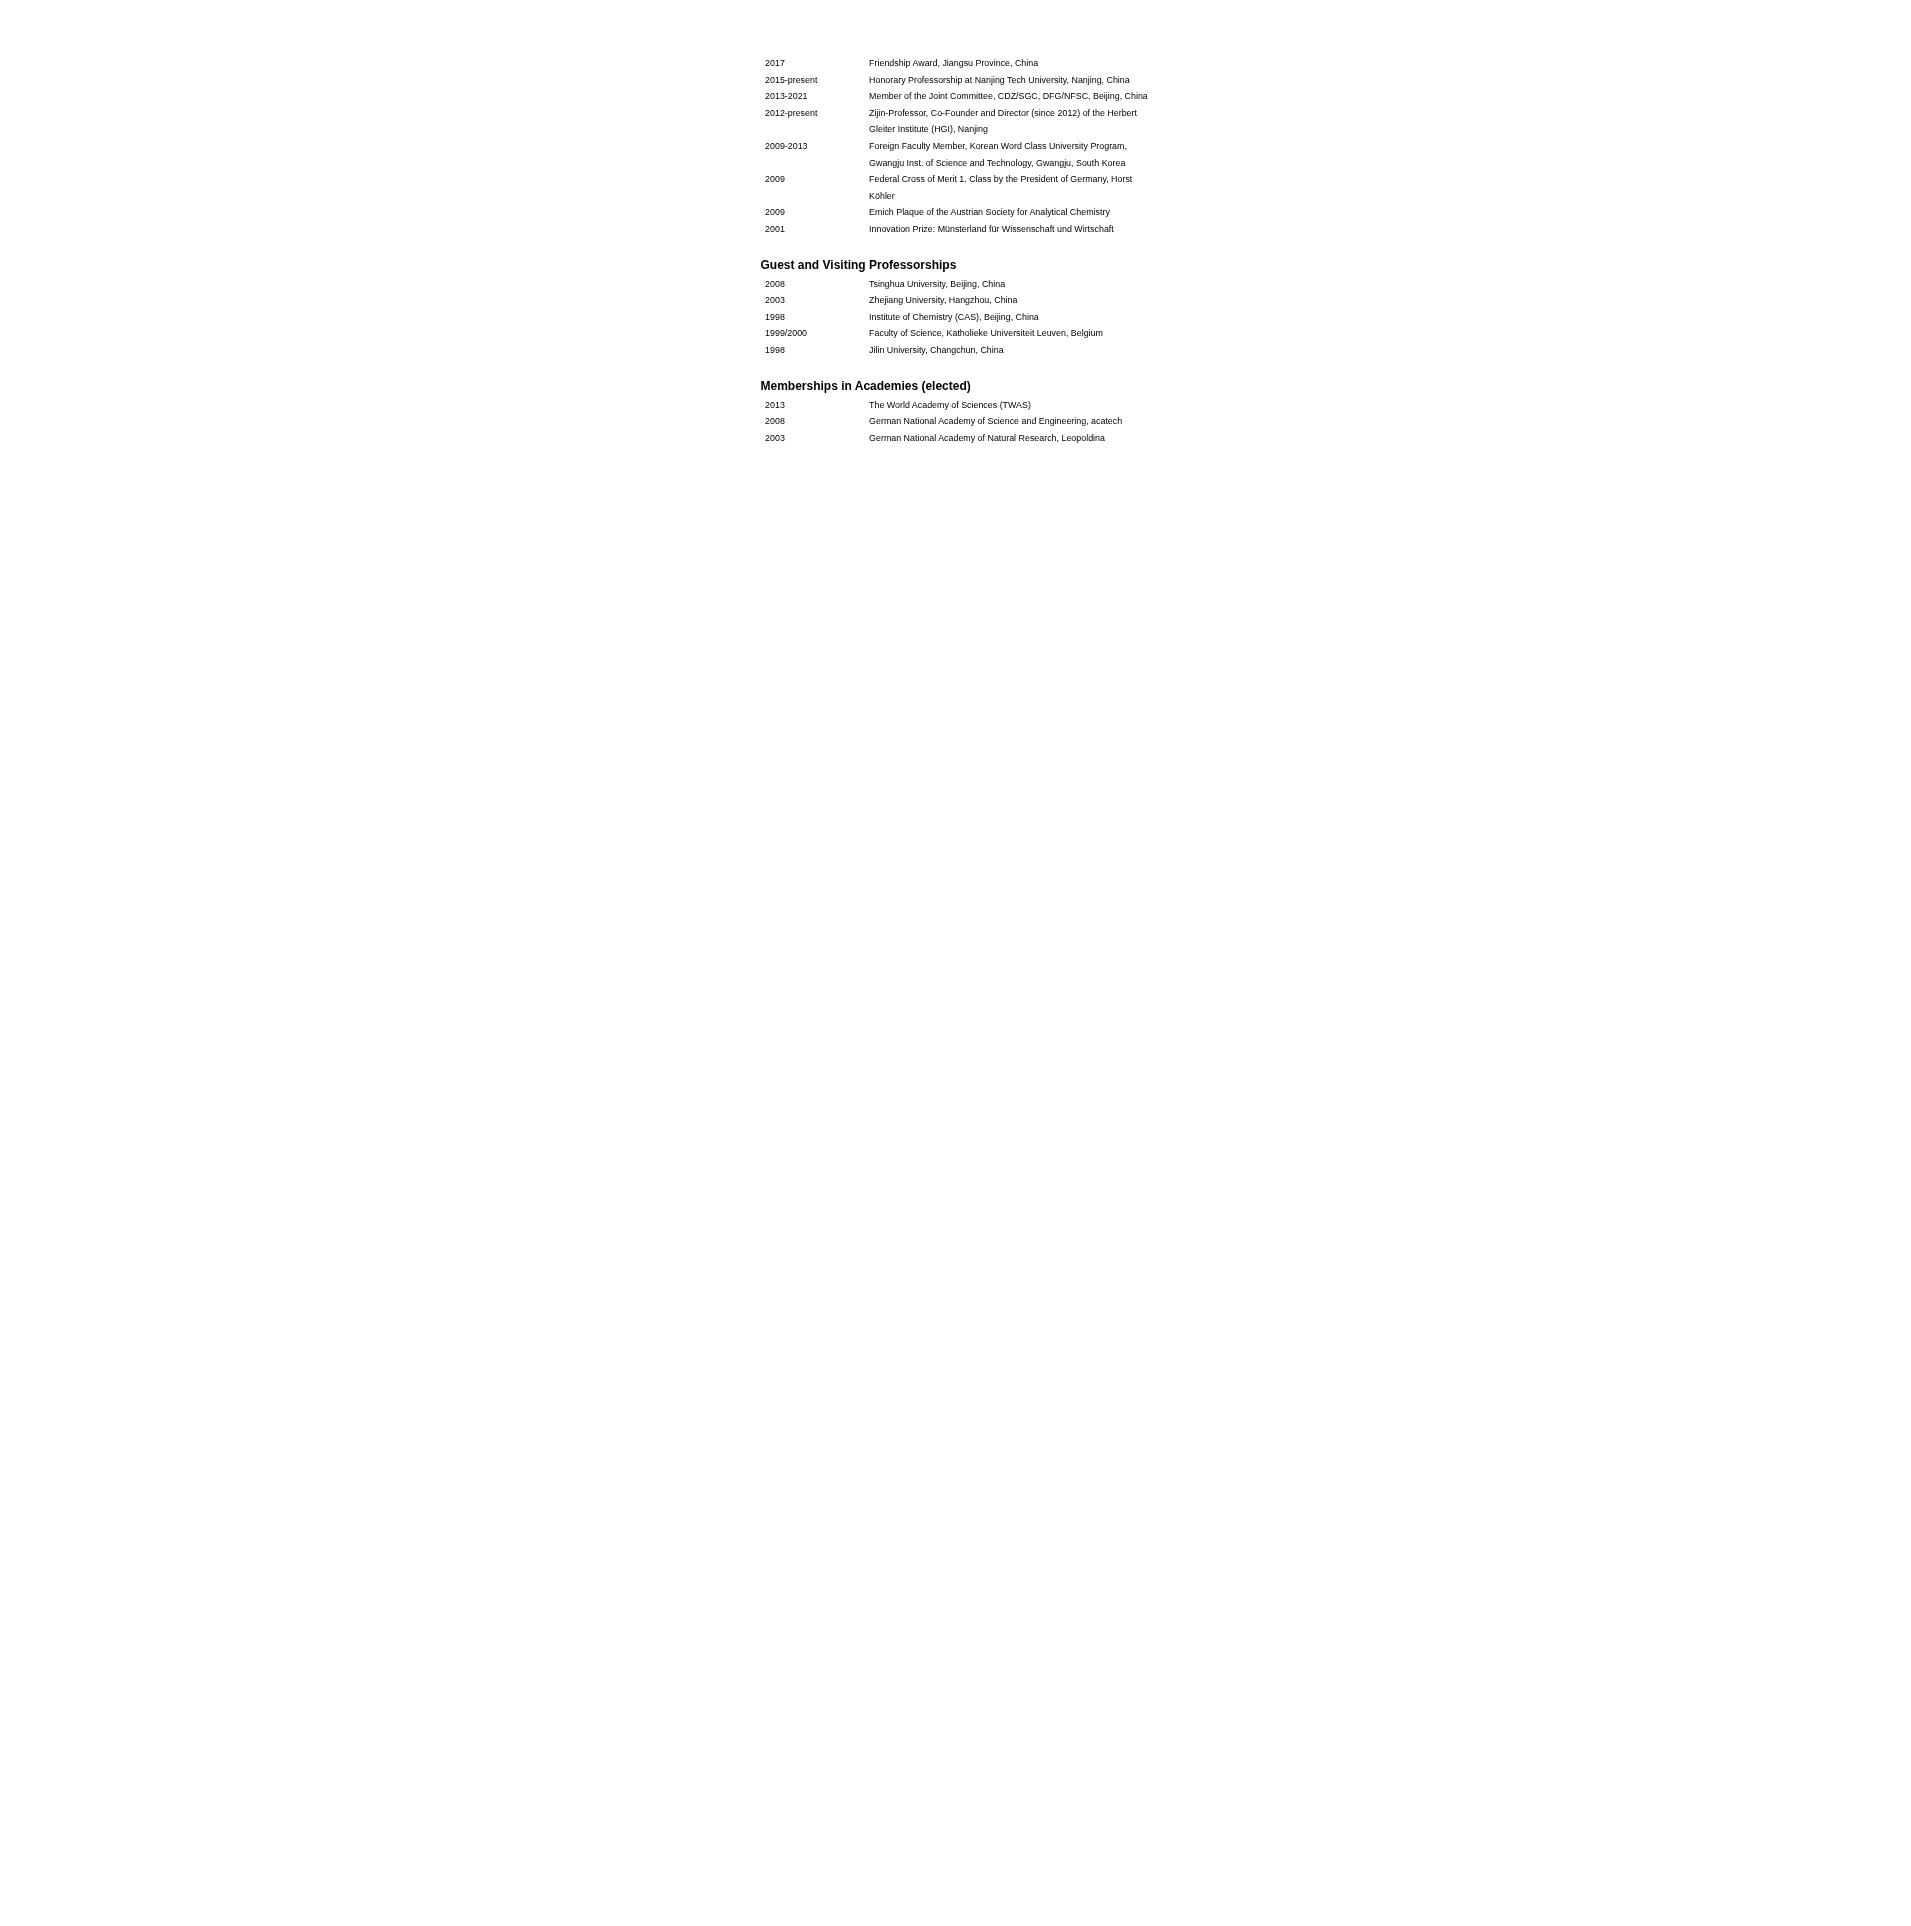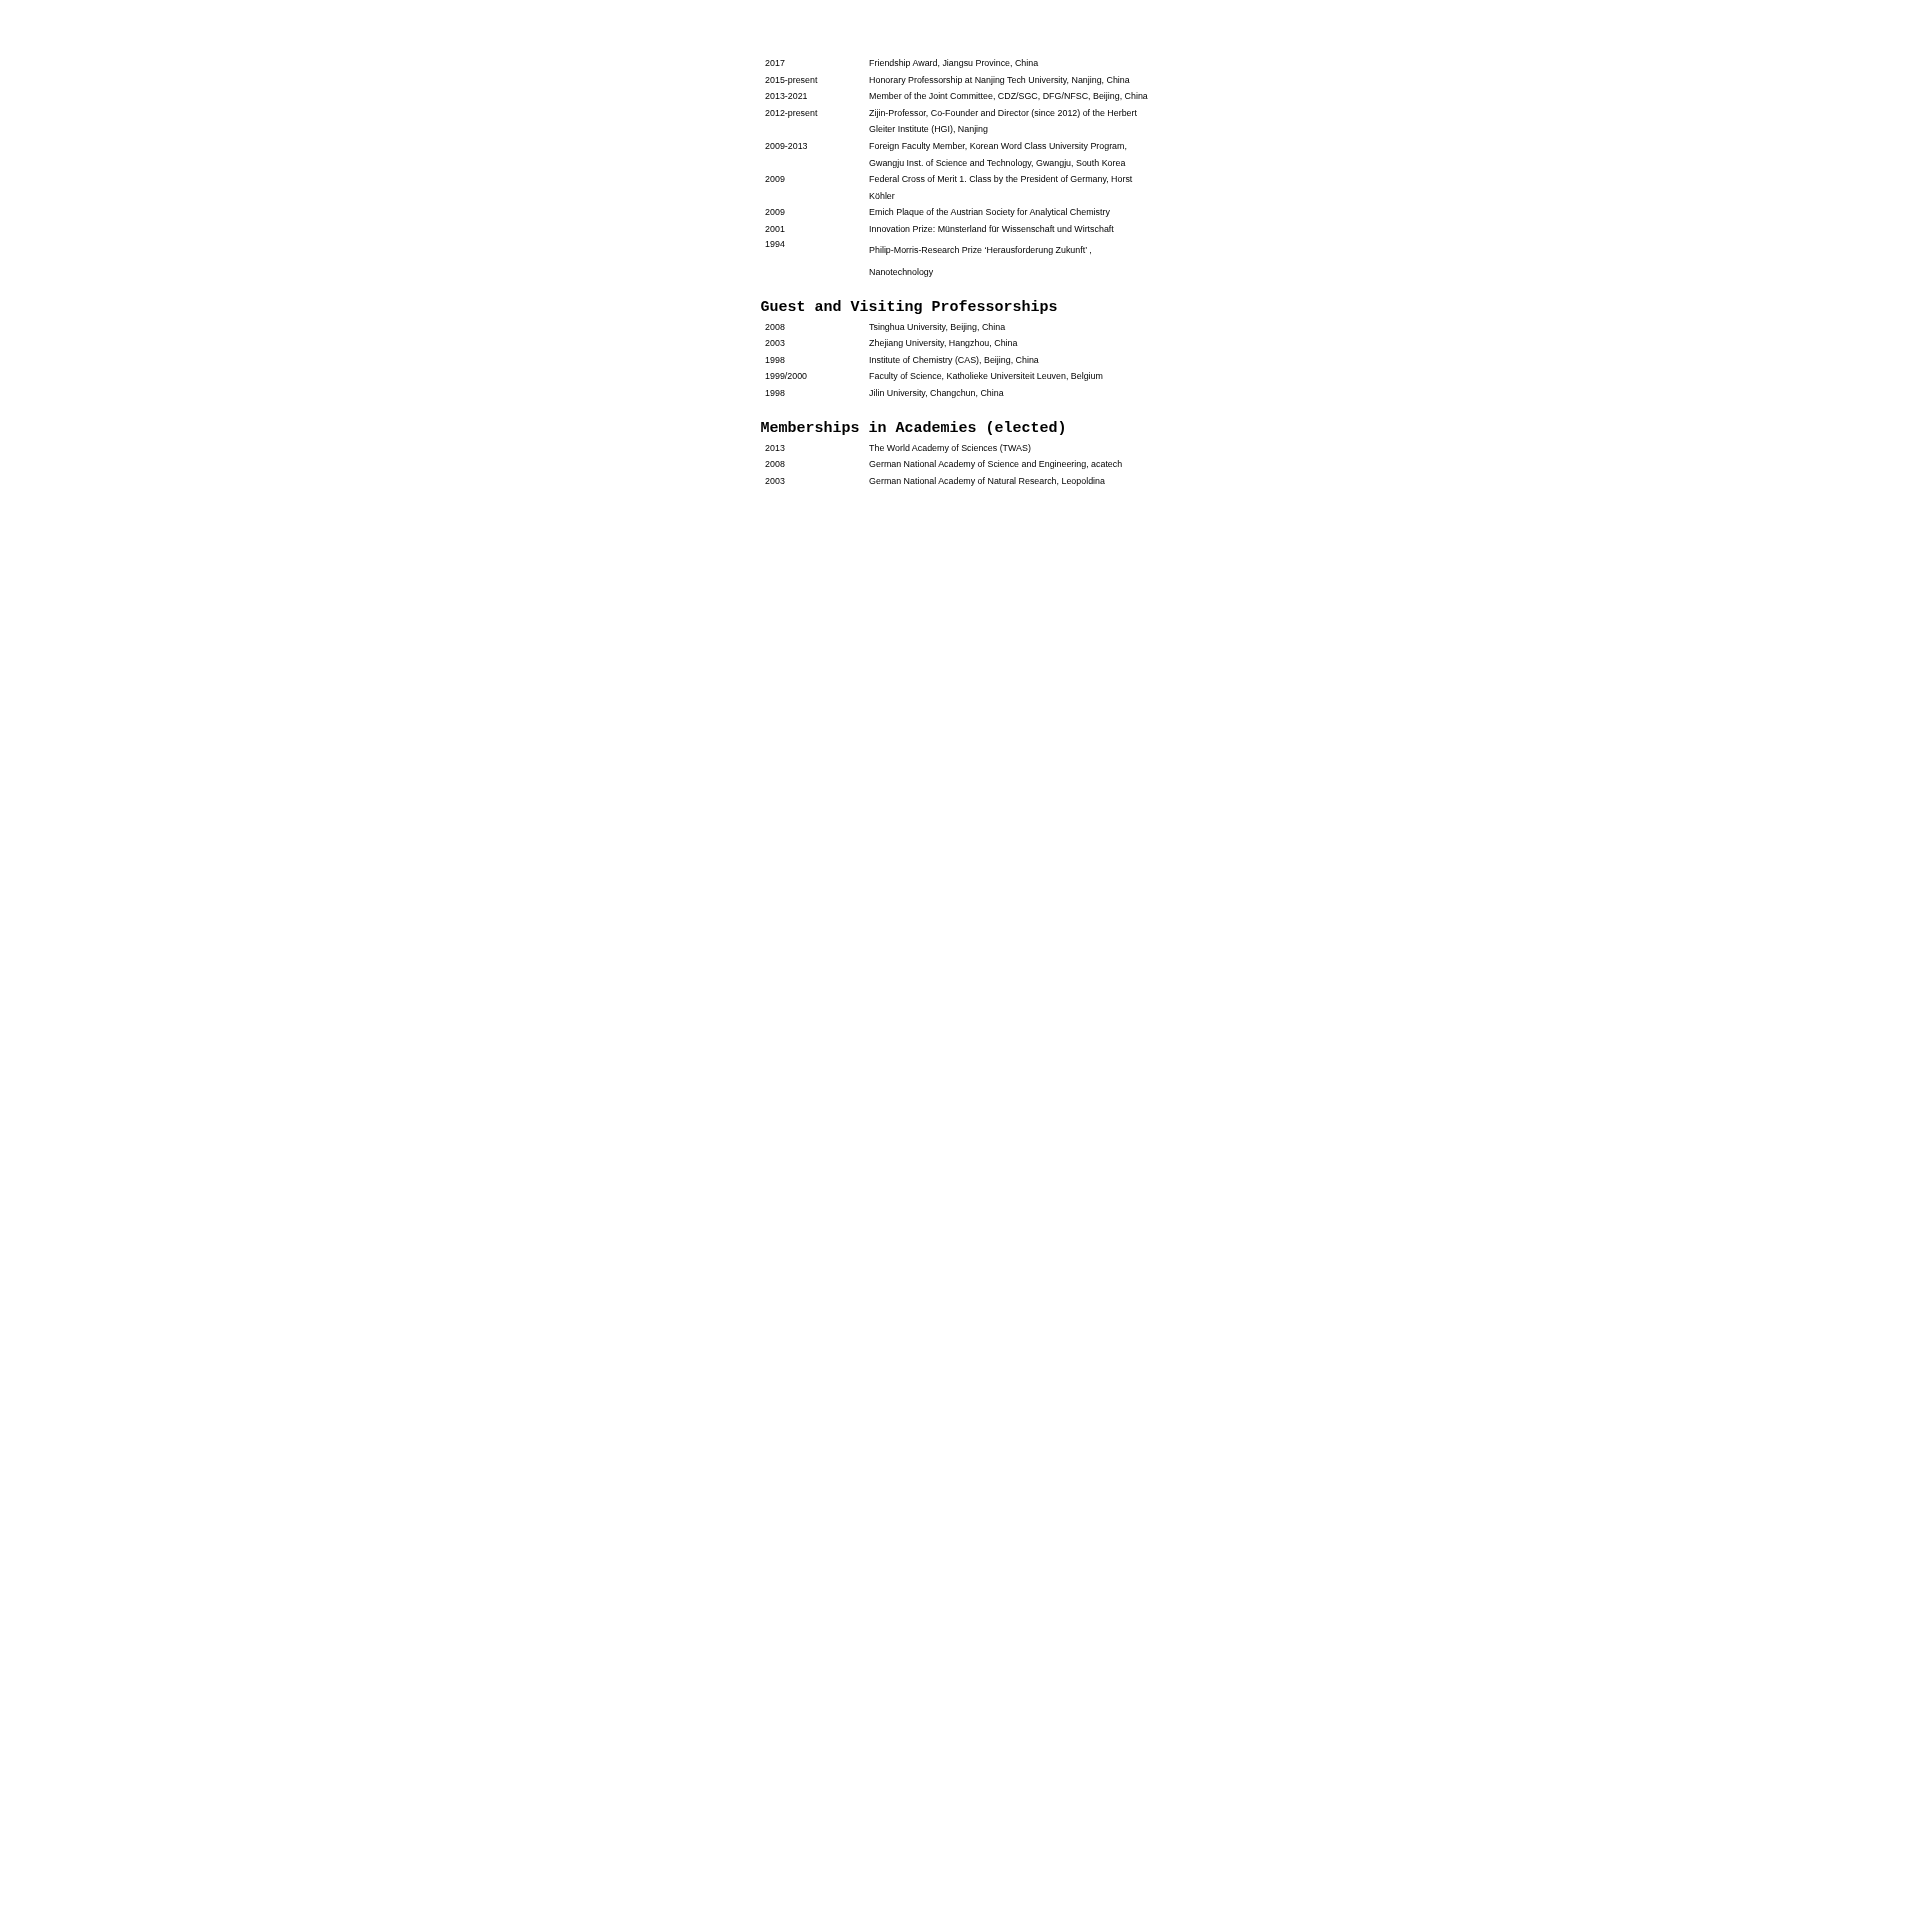--- a/index.html
+++ b/index.html
@@ -31,26 +31,25 @@
     flex: 0 0 74px;
     white-space: nowrap;
   }
   .desc-col {
     flex: 1 1 auto;
   }
   .desc-line {
     white-space: nowrap;
   }
   .section-heading {
-    font-size: 15px;
+    font-size: 12px;
     font-weight: bold;
     line-height: 16.6px;
     margin: 19.6px 0 1.9px 0;
     white-space: nowrap;
-    font-family: Liberation Mono, monospace;
   }
   
   .row-offset {
     margin-top: -1.9px;
   }
   .row-offset .desc-line-first {
     transform: translateY(6.2px);
   }
   .row-offset .desc-line-second {
     margin-top: 11.6px;
@@ -121,27 +120,20 @@
       </div>
     </div>
 
     <div class="row">
       <div class="year-col">2001</div>
       <div class="desc-col">
         <div class="desc-line">Innovation Prize: Münsterland für Wissenschaft und Wirtschaft</div>
       </div>
     </div>
 
-    <div class="row row-offset">
-      <div class="year-col">1994</div>
-      <div class="desc-col">
-        <div class="desc-line desc-line-first">Philip-Morris-Research Prize ‘Herausforderung Zukunft’ ,</div>
-        <div class="desc-line desc-line-second">Nanotechnology</div>
-      </div>
-    </div>
 
   </div>
 
   <div>
     <div class="section-heading">Guest and Visiting Professorships</div>
 
     <div class="row">
       <div class="year-col">2008</div>
       <div class="desc-col">
         <div class="desc-line">Tsinghua University, Beijing, China</div>

